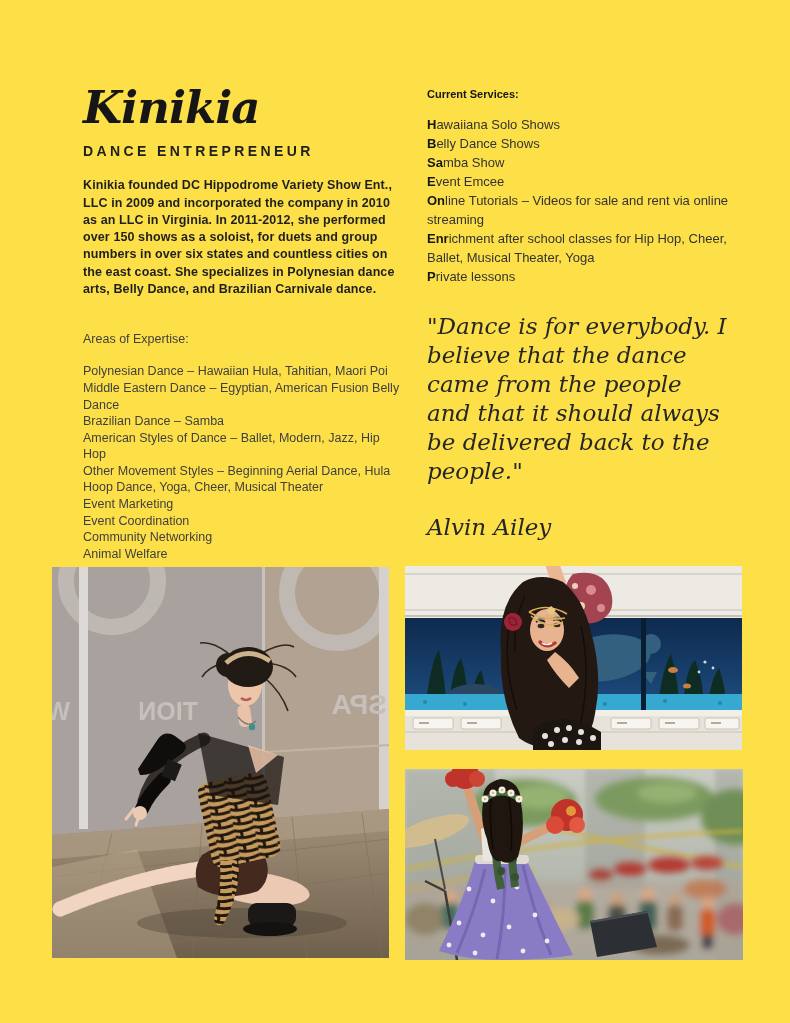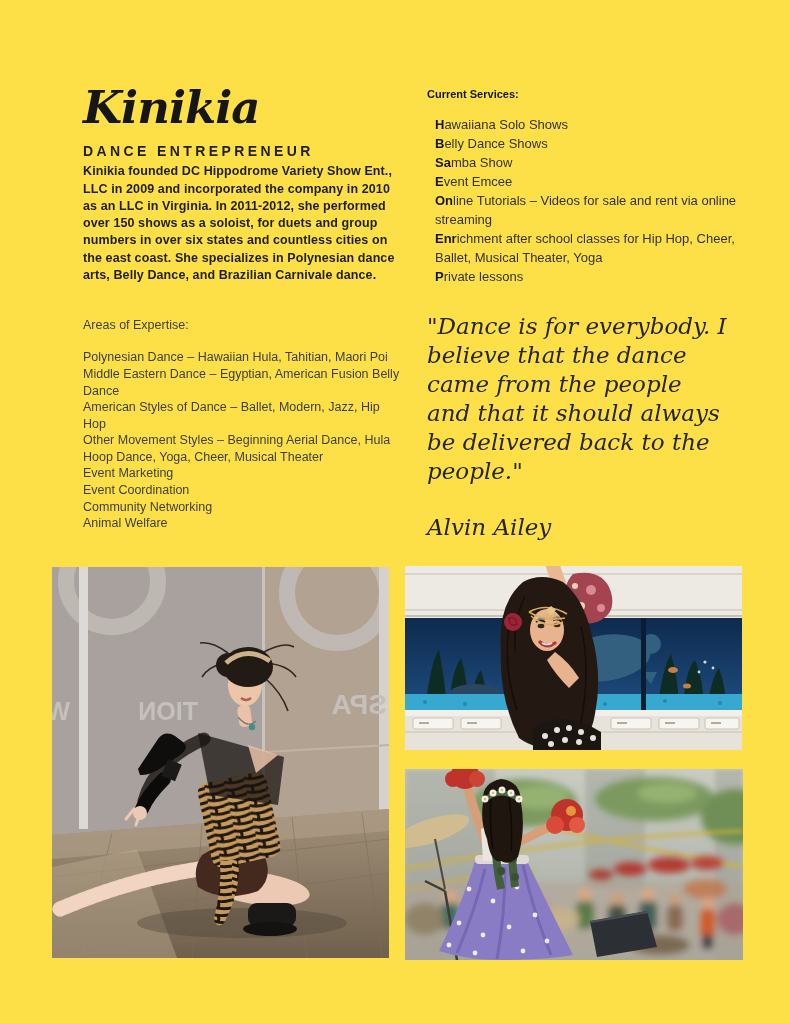--- a/index.html
+++ b/index.html
@@ -3,28 +3,28 @@
 <meta charset="utf-8">
 <style>
   html,body{margin:0;padding:0;background:#ffffff;}
   .page{position:relative;width:790px;height:1023px;background:#fde047;overflow:hidden;
         font-family:"Liberation Sans",sans-serif;color:#1d1d1d;}
   
   .col-left{position:absolute;left:83px;top:84px;width:324px;}
   .name{margin:0;font-family:"DejaVu Serif",serif;font-style:italic;font-weight:700;
         font-size:45px;line-height:1.05;color:#161616;letter-spacing:-1px;}
   .subtitle{margin-top:12px;font-size:14px;font-weight:700;letter-spacing:3.4px;color:#1f1f1f;}
-  .bio{margin:4px 0 0 0;font-size:12.5px;font-weight:700;line-height:17.3px;
+  .bio{margin:18px 0 0 0;font-size:12.5px;font-weight:700;line-height:17.3px;
        color:#1f1f1f;letter-spacing:.1px;}
   .exp-heading{margin-top:34px;font-size:12.5px;color:#3f3f3f;}
   .exp-list{margin:17px 2px 0 0;padding:0;list-style:none;font-size:12.5px;line-height:16.6px;color:#3f3f3f;}
   
   .col-right{position:absolute;left:427px;top:88px;width:316px;}
   .svc-heading{font-size:11px;font-weight:700;color:#161616;}
-  .svc-list{margin:15px 0 0 8px;padding:0;list-style:none;font-size:13px;line-height:19px;
+  .svc-list{margin:15px 0 0 0;padding:0;list-style:none;font-size:13px;line-height:19px;
             color:#333;width:302px;}
   .svc-list b{color:#161616;font-weight:700;}
   .quote{margin:26px 0 0 0;width:300px;font-family:"DejaVu Serif",serif;font-style:italic;
          font-size:23px;line-height:29px;color:#262626;}
   .quote-attr{margin-top:28px;font-family:"DejaVu Serif",serif;font-style:italic;
               font-size:23px;color:#262626;}
   
   .photo{position:absolute;overflow:hidden;margin:0;}
   .photo svg{display:block;width:100%;height:100%;}
   .photo-studio{left:52px;top:567px;width:337px;height:391px;}
@@ -37,20 +37,21 @@
 <div class="page">
 
   <section class="col-left">
     <h1 class="name">Kinikia</h1>
     <div class="subtitle">DANCE ENTREPRENEUR</div>
     <p class="bio">Kinikia founded DC Hippodrome Variety Show Ent., LLC in 2009 and incorporated the company in 2010 as an LLC in Virginia. In 2011-2012, she performed over 150 shows as a soloist, for duets and group numbers in over six states and countless cities on the east coast. She specializes in Polynesian dance arts, Belly Dance, and Brazilian Carnivale dance.</p>
     <div class="exp-heading">Areas of Expertise:</div>
     <ul class="exp-list" id="exp-list">
         <li>Polynesian Dance – Hawaiian Hula, Tahitian, Maori Poi</li>
         <li>Middle Eastern Dance – Egyptian, American Fusion Belly Dance</li>
+        <li>Brazilian Dance – Samba</li>
         <li>American Styles of Dance – Ballet, Modern, Jazz, Hip Hop</li>
         <li>Other Movement Styles – Beginning Aerial Dance, Hula Hoop Dance, Yoga, Cheer, Musical Theater</li>
         <li>Event Marketing</li>
         <li>Event Coordination</li>
         <li>Community Networking</li>
         <li>Animal Welfare</li>
       </ul>
   </section>
 
   <section class="col-right">

